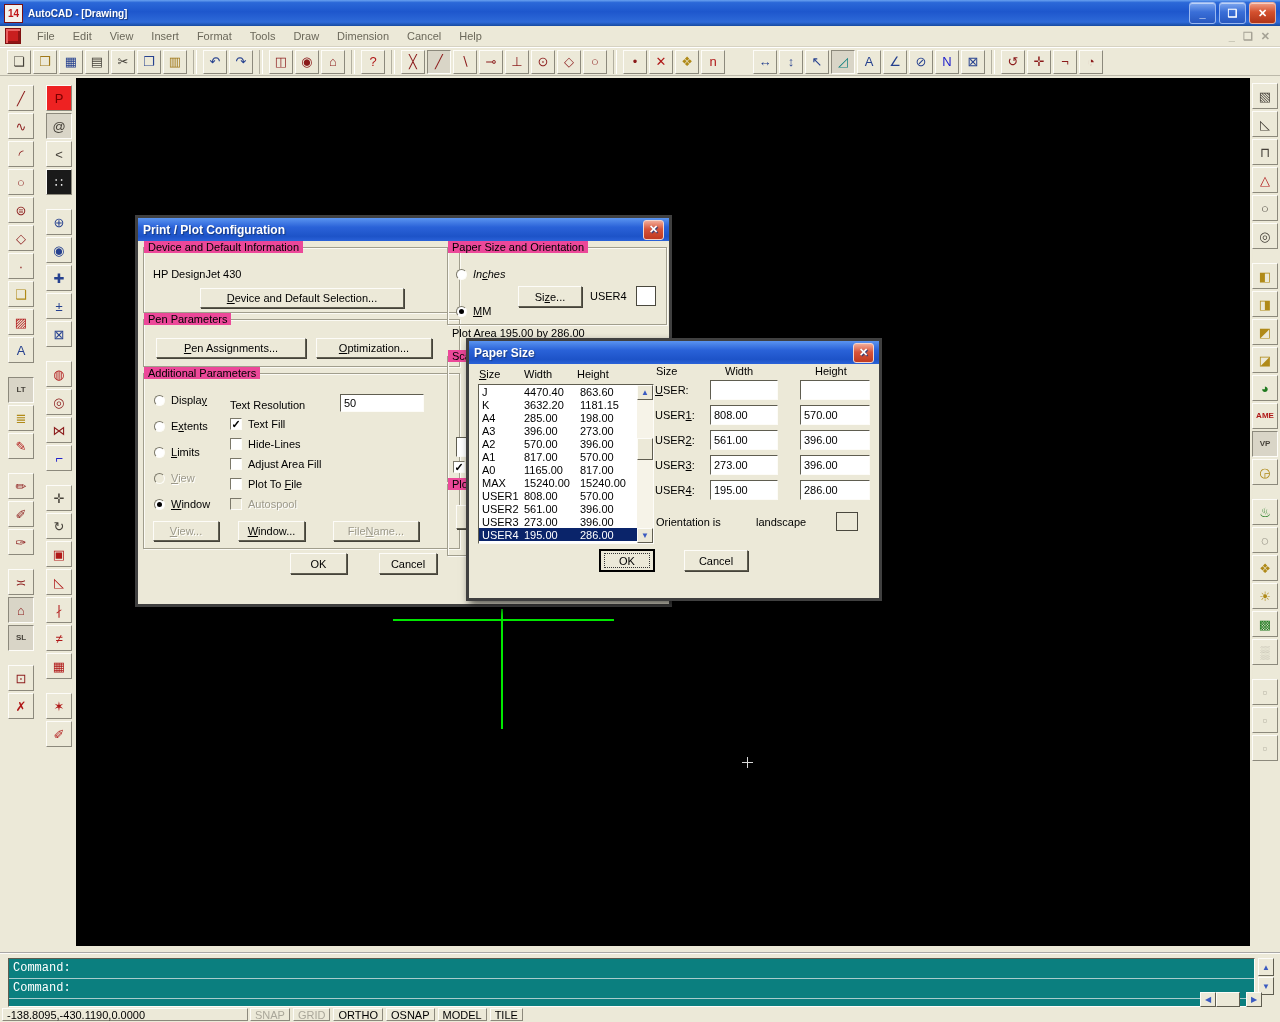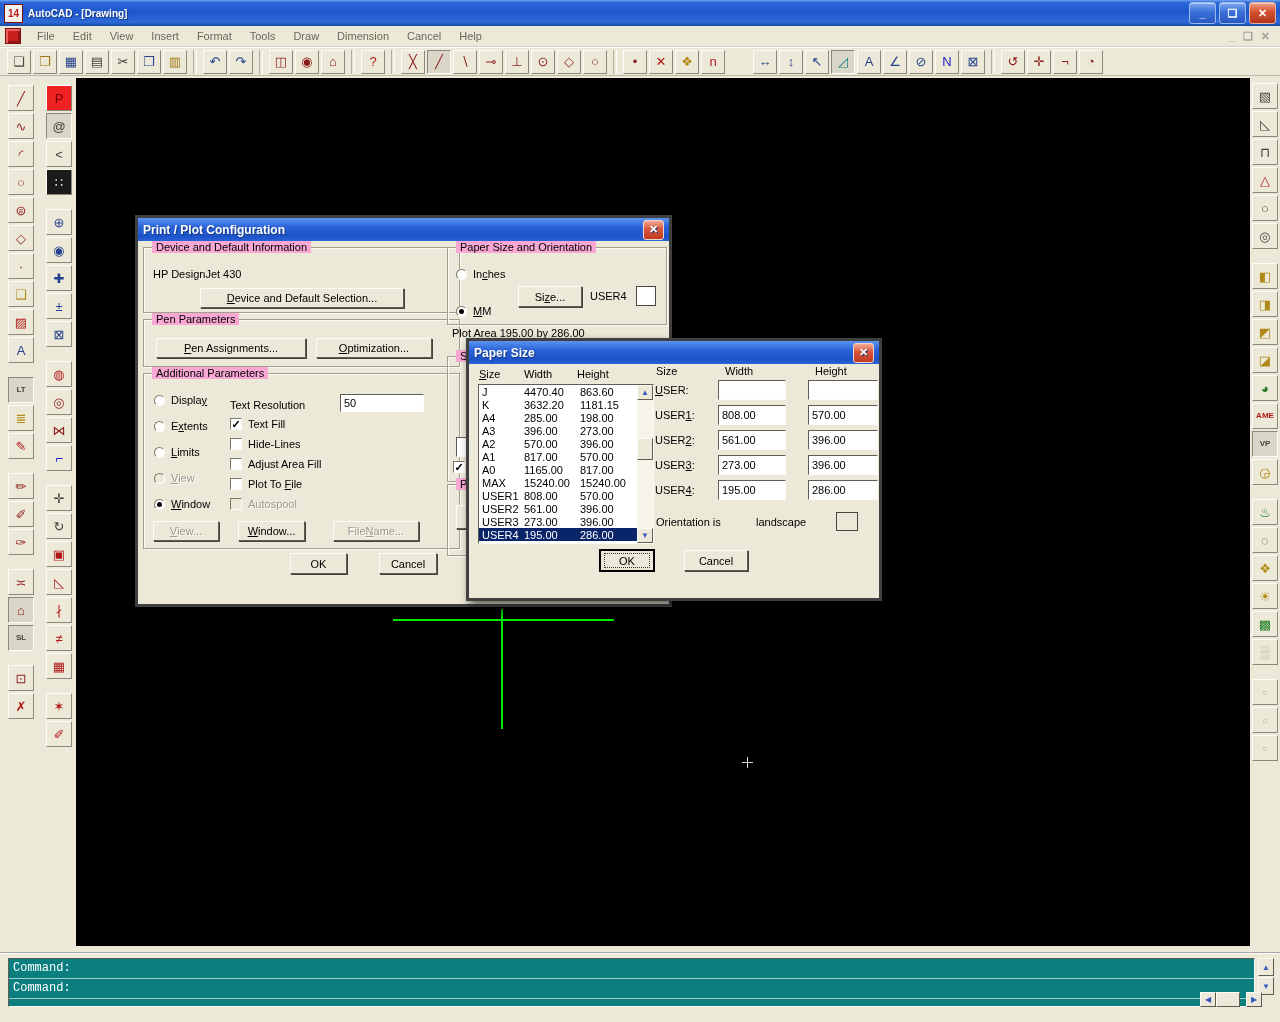--- a/index.html
+++ b/index.html
@@ -55,21 +55,21 @@
 
   
   .dialog{position:absolute;border:3px solid #404040;background:#ece9d8;box-shadow:3px 4px 8px rgba(0,0,0,.6);}
   .dlg-title{height:23px;background:linear-gradient(180deg,#5a94f0 0%,#2a62d8 40%,#1d53c8 80%,#2a62d8 100%);
     display:flex;align-items:center;padding:0 5px;color:#fff;font-weight:bold;font-size:12px;text-shadow:1px 1px 1px #16387e;}
   .dlg-close{margin-left:auto;width:19px;height:18px;border-radius:3px;
     background:linear-gradient(180deg,#f2ab97,#d8543a 45%,#c03a20);border:1px solid #f2d4cc;
     color:#fff;font-weight:bold;font-size:11px;display:flex;align-items:center;justify-content:center;}
   .dlg-body{position:relative;}
   .group{position:absolute;border:1px solid #a19e8d;box-shadow:1px 1px 0 #fbfaf4 inset,1px 1px 0 #fbfaf4;}
-  .glabel{position:absolute;top:-7px;left:8px;background:#f9a8d4;padding:0 4px;font-size:11px;white-space:nowrap;}
+  .glabel{position:absolute;top:-7px;left:0;background:#ec4899;padding:0 4px;font-size:11px;white-space:nowrap;}
   .btn{position:absolute;background:#ece9d8;border:1px solid;border-color:#fdfcf8 #5f5d50 #5f5d50 #fdfcf8;
     box-shadow:1px 1px 0 #45433a;display:flex;align-items:center;justify-content:center;font-size:11px;
     box-sizing:border-box;white-space:nowrap;}
   .btn.disabled{color:#9c998a;text-shadow:1px 1px 0 #fff;}
   .btn.focused{border-color:#000;box-shadow:0 0 0 1px #000,1px 1px 0 #45433a;}
   .btn.focused::after{content:"";position:absolute;left:3px;right:3px;top:2px;bottom:2px;border:1px dotted #333;}
   .static{position:absolute;white-space:nowrap;text-align:center;}
   .radio{width:11px;height:11px;border-radius:50%;background:#fff;border:1px solid;flex:none;
     border-color:#7b7869 #fdfcf8 #fdfcf8 #7b7869;position:relative;box-sizing:border-box;}
   .radio.sel::after{content:"";position:absolute;left:2px;top:2px;width:5px;height:5px;border-radius:50%;background:#000;}
@@ -94,21 +94,21 @@
   .ps-row span:nth-child(2){width:56px;}
   .ps-row span:nth-child(3){flex:1;}
   .ps-row.selected{background:#0a246a;color:#fff;}
   .scroll{width:16px;background:#f6f3e8;display:flex;flex-direction:column;flex:none;}
   .scr-btn{width:16px;height:15px;background:#ece9d8;border:1px solid;flex:none;
     border-color:#fdfcf8 #5f5d50 #5f5d50 #fdfcf8;display:flex;align-items:center;justify-content:center;
     font-size:8px;color:#3a5ac0;box-sizing:border-box;}
   .scr-thumb{height:22px;width:16px;background:#ece9d8;border:1px solid;box-sizing:border-box;
     border-color:#fdfcf8 #5f5d50 #5f5d50 #fdfcf8;margin-top:38px;}
   .user-row{display:flex;align-items:center;height:20px;margin-bottom:5px;}
-  .user-row .lbl{width:63px;}
+  .user-row .lbl{width:55px;}
   .user-row input{width:68px;height:20px;background:#fff;border:1px solid;box-sizing:border-box;
     border-color:#5f5d50 #fdfcf8 #fdfcf8 #5f5d50;font-family:"Liberation Sans",sans-serif;font-size:11px;padding:1px 3px;}
   .user-row .spc{width:22px;}
   .obox{position:absolute;background:#fff;border:1px solid #4a483e;box-sizing:border-box;}
 
   
   .cmdwin{position:absolute;left:0;top:952px;width:1280px;height:56px;background:#ece9d8;
     border-top:2px groove #fdfcf8;box-sizing:border-box;}
   .cmd-text{position:absolute;left:8px;top:4px;width:1247px;height:49px;background:#0b7f7f;
     border:1px solid;border-color:#5f5d50 #fdfcf8 #fdfcf8 #5f5d50;box-sizing:border-box;overflow:hidden;}
@@ -593,21 +593,21 @@
               <span class="lbl dis">Autospool</span>
             </div>
           </div>
         <div class="btn disabled" style="left:9px;top:147px;width:66px;height:20px;"><u>V</u>iew...</div>
         <div class="btn" style="left:94px;top:147px;width:67px;height:20px;"><u>W</u>indow...</div>
         <div class="btn disabled" style="left:189px;top:147px;width:86px;height:20px;">File <u>N</u>ame...</div>
       </div>
 
       <div class="group g-paper">
         <span class="glabel">Paper Size and Orientation</span>
-        <div class="row" style="position:absolute;left:8px;top:20px;">
+        <div class="row" style="position:absolute;left:8px;top:20px;font-style:italic;">
           <span class="radio"></span>
           <span class="lbl">In<u>c</u>hes</span>
         </div>
         <div class="btn" style="left:70px;top:38px;width:64px;height:21px;">Si<u>z</u>e...</div>
         <span class="static" style="left:142px;top:42px;">USER4</span>
         <div class="obox" style="left:188px;top:38px;width:20px;height:20px;"></div>
         <div class="row" style="position:absolute;left:8px;top:57px;">
           <span class="radio sel"></span>
           <span class="lbl"><u>M</u>M</span>
         </div>
@@ -769,14 +769,25 @@
       <div class="scr-btn" style="height:18px;">▲</div>
       <div class="scr-btn" style="height:18px;">▼</div>
     </div>
     <div class="cmd-hscroll">
       <div class="scr-btn">◀</div>
       <div class="scr-thumb"></div>
       <div class="scr-btn" style="margin-left:6px;">▶</div>
     </div>
   </div>
 
+  <div class="statusbar">
+    <div class="cell coords">-138.8095,-430.1190,0.0000</div>
+    <div class="toggles">
+        <div class="cell toggle off">SNAP</div>
+        <div class="cell toggle off">GRID</div>
+        <div class="cell toggle">ORTHO</div>
+        <div class="cell toggle">OSNAP</div>
+        <div class="cell toggle">MODEL</div>
+        <div class="cell toggle">TILE</div>
+      </div>
+  </div>
 
 </div>
 
 </body></html>

